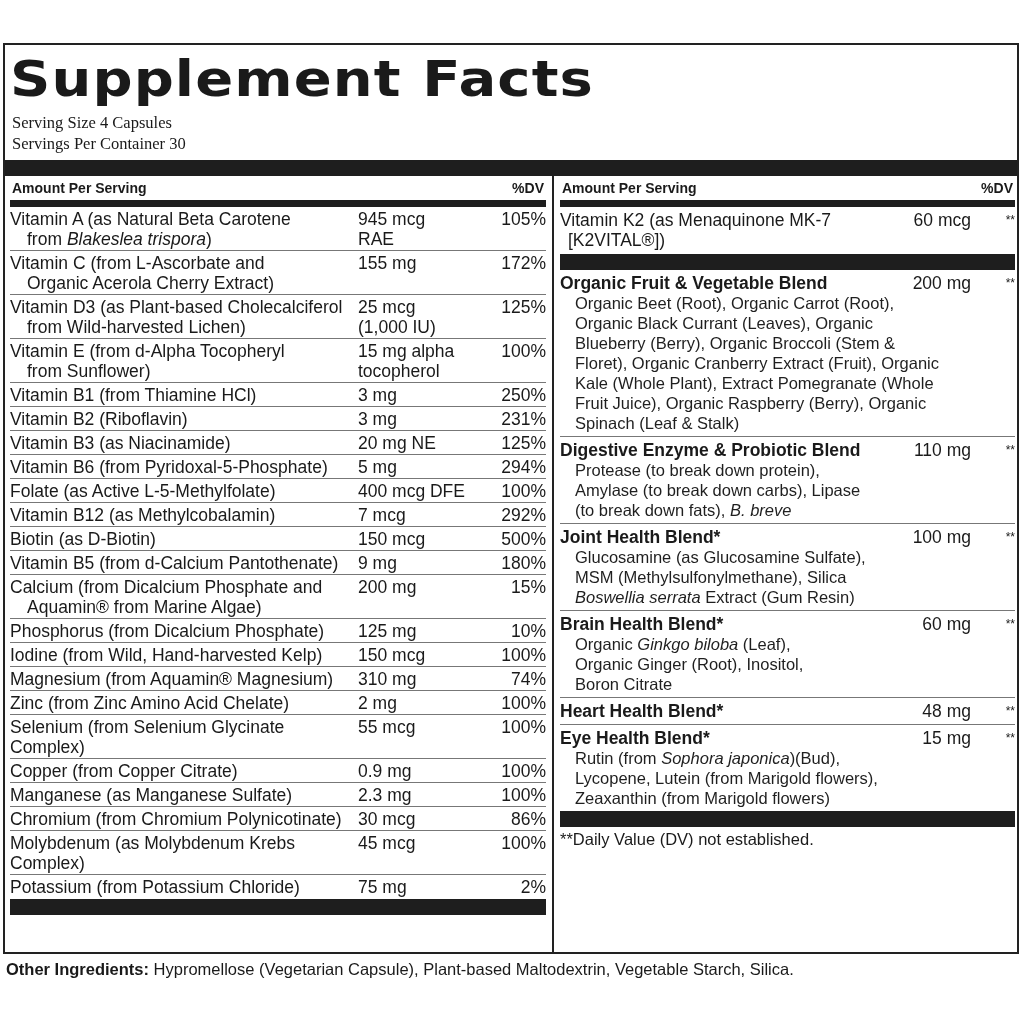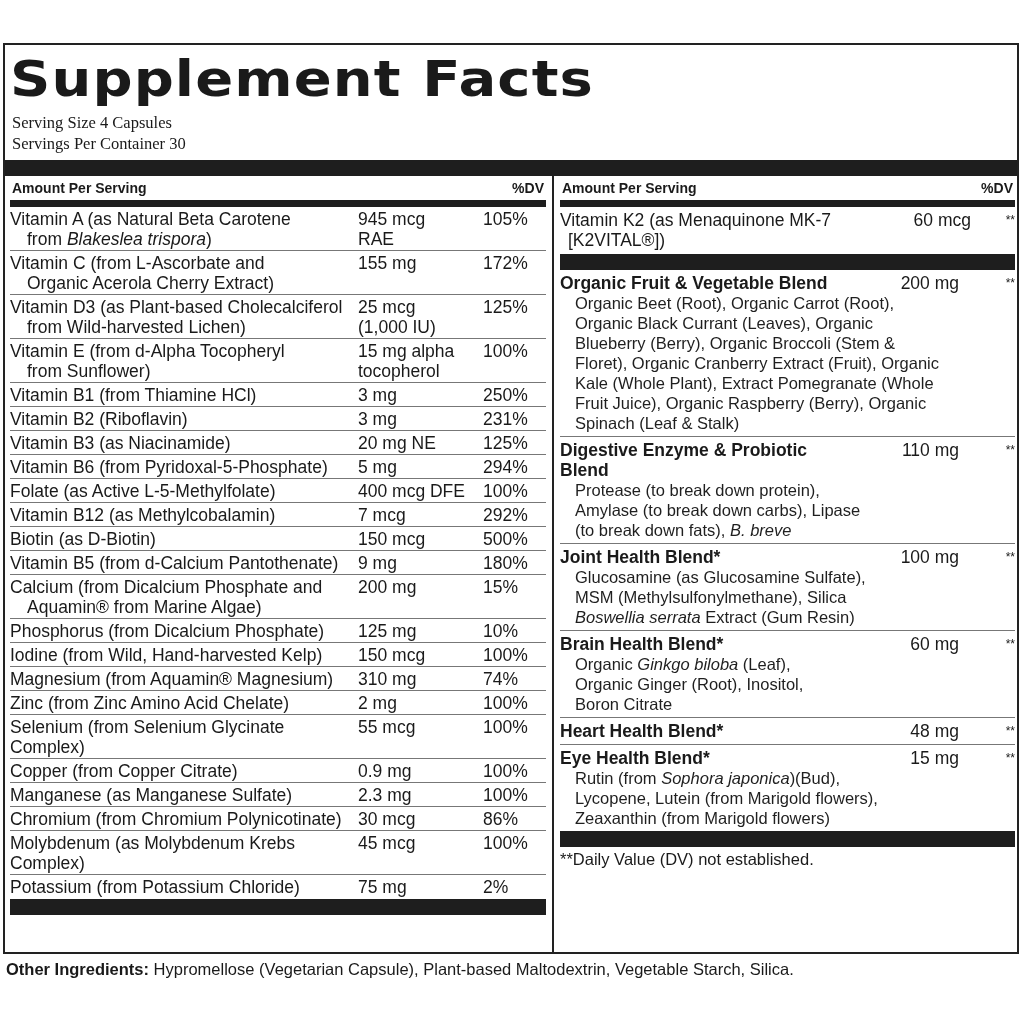--- a/index.html
+++ b/index.html
@@ -20,27 +20,27 @@
 
   .hdr { display: flex; justify-content: space-between; font-weight: 700; font-size: 14px;
          height: 24px; line-height: 24px; padding: 0 2px; }
   .thin-bar { height: 7px; background: #1e1e1e; }
   .thick-bar { height: 16px; background: #1e1e1e; }
 
   .row { display: flex; border-bottom: 1.5px solid #777; font-size: 17.5px; line-height: 20px;
          padding: 2px 0 1px 0; }
   .row .name { flex: 1; }
   .row .amt { width: 125px; }
-  .row .dv { width: 63px; }
+  .row .dv { width: 63px; text-align: right; }
   .row .cont { padding-left: 17px; display: block; }
   .row.last { border-bottom: none; }
 
   .blend { border-bottom: 1.5px solid #777; padding: 3px 0 3px 0; font-size: 16.5px; line-height: 20px; }
   .blend.last { border-bottom: none; }
-  .blend-head { display: flex; font-size: 17.5px; gap: 12px; }
+  .blend-head { display: flex; font-size: 17.5px; }
   .blend-head .bname { flex: 1; font-weight: 700; }
   .blend-head .bamt { width: 110px; text-align: right; }
   .blend-head .bdv { width: 44px; text-align: right; font-size: 12px; vertical-align: top; }
   .blend-body { padding-left: 15px; color: #1f1f1f; }
   .k2 { display: flex; font-size: 17.5px; line-height: 20px; padding: 3px 0 4px 0; }
   .k2 .name { flex: 1; }
   .k2 .amt { width: 110px; text-align: right; }
   .k2 .dv { width: 44px; text-align: right; font-size: 12px; }
   .k2 .cont { padding-left: 8px; display: block; }
 

